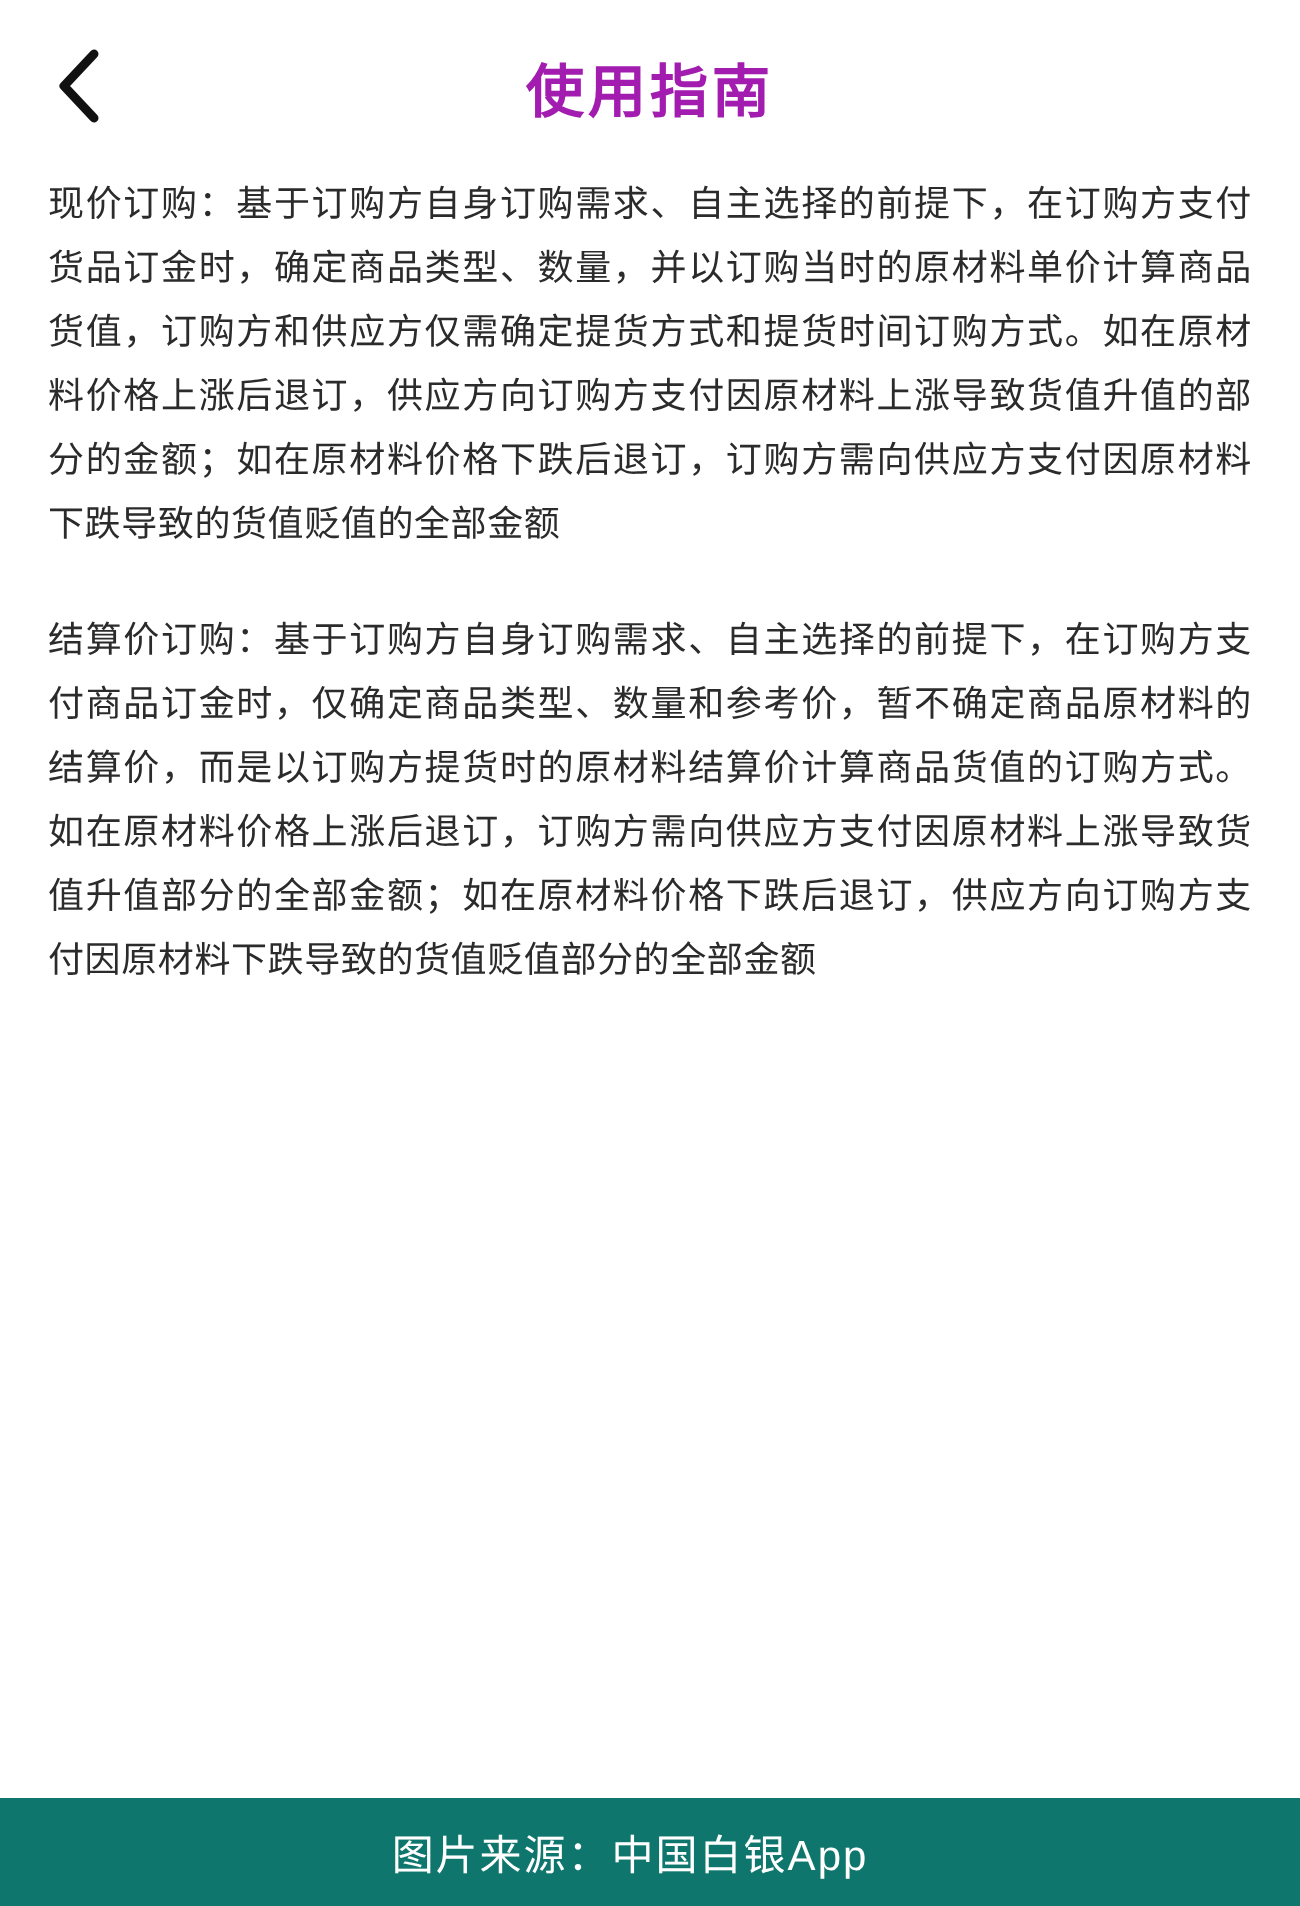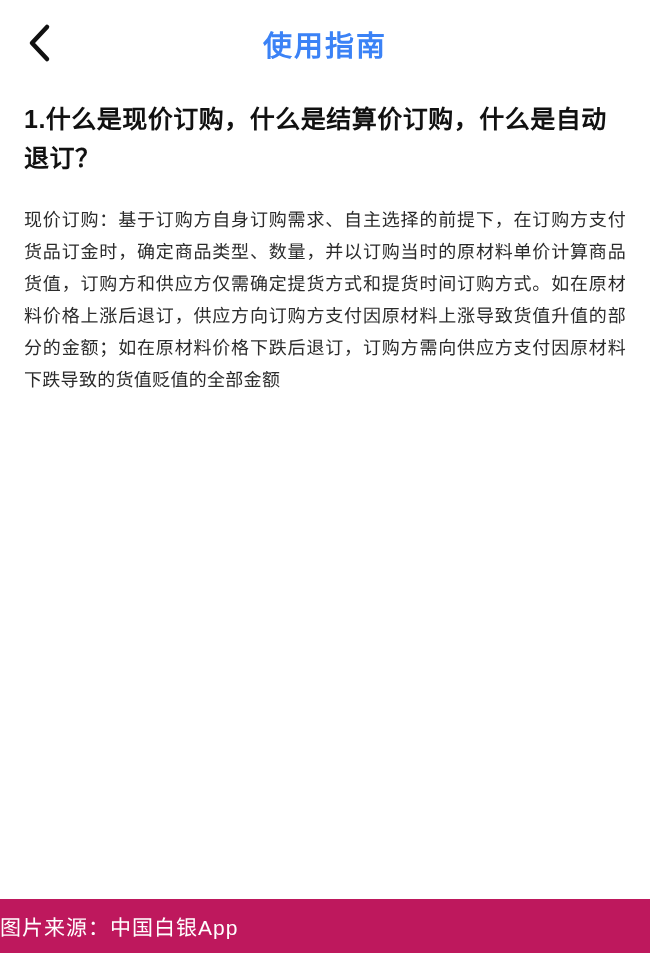--- a/index.html
+++ b/index.html
@@ -37,21 +37,21 @@
     justify-content: center;
     cursor: pointer;
   }
   .back-btn svg {
     display: block;
   }
   .header-title {
     font-size: 29px;
     font-weight: bold;
     letter-spacing: 2px;
-    color: #3b82f6;
+    color: #a21caf;
   }
 
   
   .content {
     padding: 0 24px;
     box-sizing: border-box;
   }
   .question {
     font-size: 25px;
     font-weight: bold;
@@ -69,24 +69,24 @@
     letter-spacing: 0.3px;
   }
 
   
   .watermark {
     position: absolute;
     left: 0;
     right: 0;
     bottom: 0;
     height: 54px;
-    background: #be185d;
+    background: #0f766e;
     display: flex;
     align-items: center;
-    justify-content: flex-start;
+    justify-content: center;
     padding-right: 20px;
     box-sizing: border-box;
   }
   .watermark-text {
     color: #ffffff;
     font-size: 21px;
     letter-spacing: 1px;
   }
 </style>
 </head>
@@ -97,19 +97,19 @@
     <span>
       <svg width="26" height="40" viewBox="0 0 26 40" aria-hidden="true">
         <polyline points="20,4 5,20 20,36" fill="none" stroke="#111111" stroke-width="4.5" stroke-linecap="round" stroke-linejoin="round"></polyline>
       </svg>
     </span>
   </div>
   <div class="header-title">使用指南</div>
 </div>
 
 <div class="content">
-  <h2 class="question">1.什么是现价订购，什么是结算价订购，什么是自动退订？</h2>
   <p class="para">现价订购：基于订购方自身订购需求、自主选择的前提下，在订购方支付货品订金时，确定商品类型、数量，并以订购当时的原材料单价计算商品货值，订购方和供应方仅需确定提货方式和提货时间订购方式。如在原材料价格上涨后退订，供应方向订购方支付因原材料上涨导致货值升值的部分的金额；如在原材料价格下跌后退订，订购方需向供应方支付因原材料下跌导致的货值贬值的全部金额</p>
+  <p class="para">结算价订购：基于订购方自身订购需求、自主选择的前提下，在订购方支付商品订金时，仅确定商品类型、数量和参考价，暂不确定商品原材料的结算价，而是以订购方提货时的原材料结算价计算商品货值的订购方式。如在原材料价格上涨后退订，订购方需向供应方支付因原材料上涨导致货值升值部分的全部金额；如在原材料价格下跌后退订，供应方向订购方支付因原材料下跌导致的货值贬值部分的全部金额</p>
 </div>
 
 <div class="watermark">
   <span class="watermark-text">图片来源：中国白银App</span>
 </div>
 
 </body></html>

